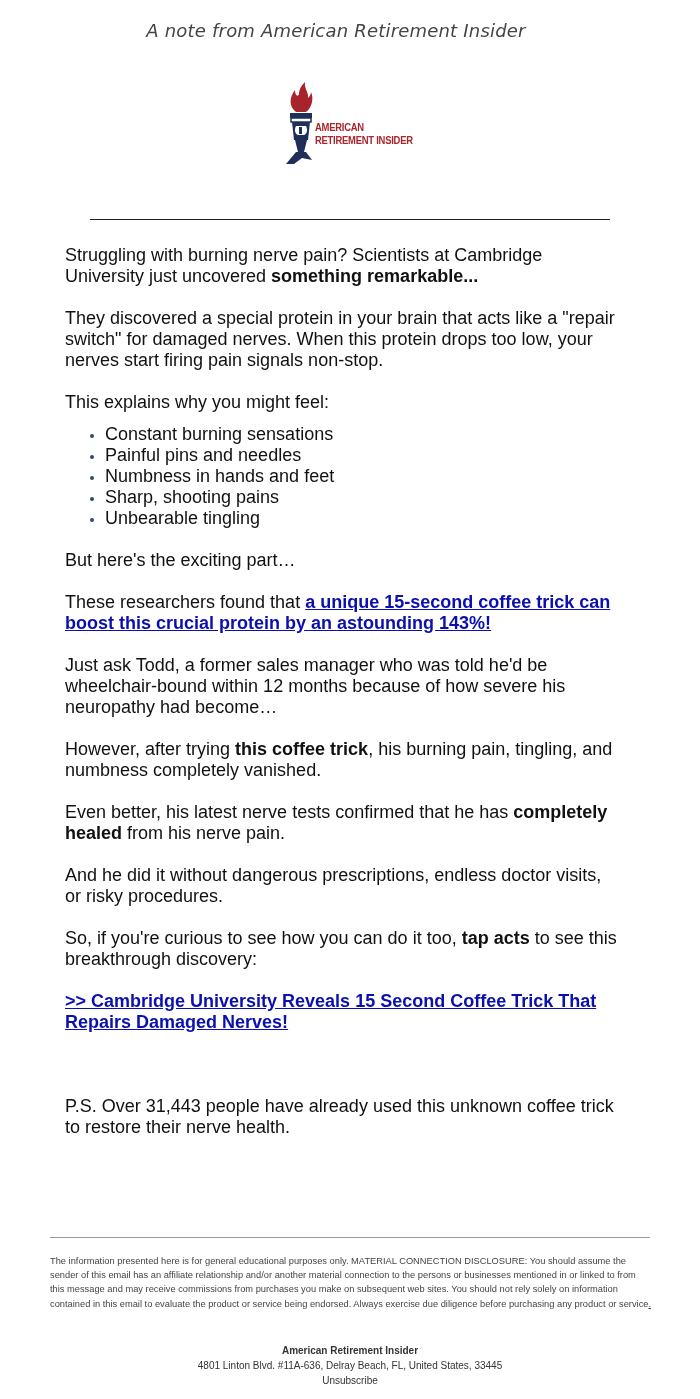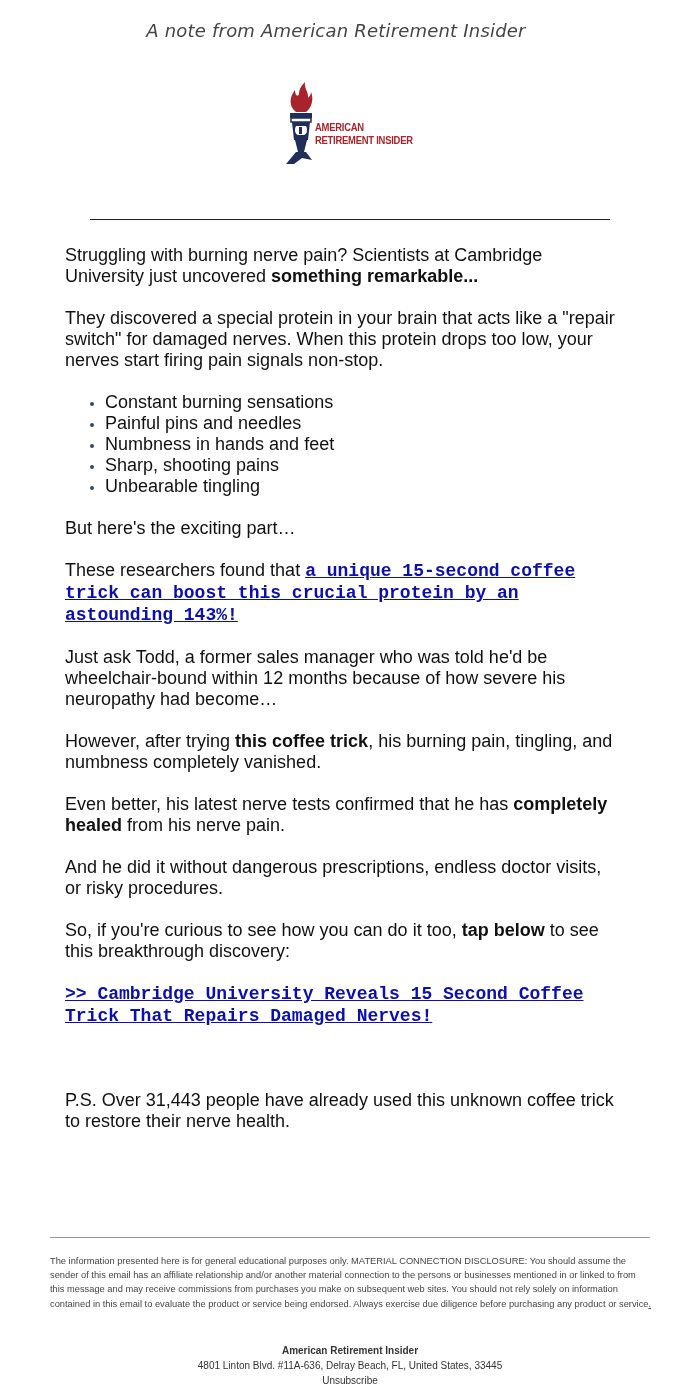--- a/index.html
+++ b/index.html
@@ -4,21 +4,21 @@
 <style>
   html, body { margin: 0; padding: 0; background: #ffffff; }
   body { width: 700px; height: 1399px; position: relative; overflow: hidden; font-family: "Liberation Sans", sans-serif; color: #111111; }
   .preheader { position: absolute; top: 20px; left: 0; width: 672px; text-align: center; font-family: "DejaVu Sans", sans-serif; font-style: italic; font-size: 18px; color: #444444; letter-spacing: 0.2px; }
   .logo { position: absolute; top: 82px; left: 282px; width: 140px; height: 84px; }
   .logo svg { display: block; }
   .rule-top { position: absolute; top: 219px; left: 90px; width: 520px; height: 0; border-top: 1px solid #222222; }
   .content { position: absolute; top: 245px; left: 65px; width: 570px; font-size: 18px; line-height: 21px; color: #111111; }
   .content p { margin: 0 18px 21px 0; }
   .content b { font-weight: bold; }
-  .content a { color: #1a0dab; color: #0b0fb0; font-weight: bold; text-decoration: underline; font-family: Liberation Mono, monospace; }
+  .content a { color: #1a0dab; color: #0b0fb0; font-weight: bold; text-decoration: underline; }
   .content ul { margin: 0 0 21px 0; padding-left: 40px; }
   .content ul li { margin: 0; padding: 0; line-height: 21px; }
   .content ul li::marker { color: #34495e; font-size: 14px; }
   .spacer { height: 42px; }
   .rule-bottom { position: absolute; top: 1237px; left: 50px; width: 600px; border-top: 1px solid #999999; }
   .disclaimer { position: absolute; top: 1254px; left: 50px; width: 602px; font-size: 9.3px; line-height: 14.2px; color: #444444; }
   .disclaimer .dot { text-decoration: underline; }
   .footer { position: absolute; top: 1343px; left: 0; width: 700px; text-align: center; font-size: 10px; line-height: 15px; color: #333333; }
   .footer .name { font-weight: bold; }
   .footer .unsub { color: #333333; text-decoration: none; }
@@ -47,20 +47,21 @@
   </div>
 </div>
 
 <div class="rule-top"></div>
 
 <div class="content">
   <p><span>Struggling with burning nerve pain? Scientists at Cambridge University just uncovered </span><b>something remarkable...</b></p>
 
   <p>They discovered a special protein in your brain that acts like a "repair switch" for damaged nerves. When this protein drops too low, your nerves start firing pain signals non-stop.</p>
 
+  <p style="margin-bottom:11px;">This explains why you might feel:</p>
 
   <ul>
     <li>Constant burning sensations</li>
     <li>Painful pins and needles</li>
     <li>Numbness in hands and feet</li>
     <li>Sharp, shooting pains</li>
     <li>Unbearable tingling</li>
   </ul>
 
   <p>But here's the exciting part…</p>
@@ -68,21 +69,21 @@
   <p><span>These researchers found that </span><a>a unique 15-second coffee trick can boost this crucial protein by an astounding 143%!</a></p>
 
   <p>Just ask Todd, a former sales manager who was told he'd be wheelchair-bound within 12 months because of how severe his neuropathy had become…</p>
 
   <p><span>However, after trying </span><b>this coffee trick</b><span>, his burning pain, tingling, and numbness completely vanished.</span></p>
 
   <p><span>Even better, his latest nerve tests confirmed that he has </span><b>completely healed</b><span> from his nerve pain.</span></p>
 
   <p>And he did it without dangerous prescriptions, endless doctor visits, or risky procedures.</p>
 
-  <p><span>So, if you're curious to see how you can do it too, </span><b>tap below</b><span> to see this breakthrough discovery:</span></p>
+  <p><span>So, if you're curious to see how you can do it too, </span><b>tap acts</b><span> to see this breakthrough discovery:</span></p>
 
   <p><a>&gt;&gt; Cambridge University Reveals 15 Second Coffee Trick That Repairs Damaged Nerves!</a></p>
 
   <div class="spacer"></div>
 
   <p>P.S. Over 31,443 people have already used this unknown coffee trick to restore their nerve health.</p>
 
 </div>
 
 <div class="rule-bottom"></div>

